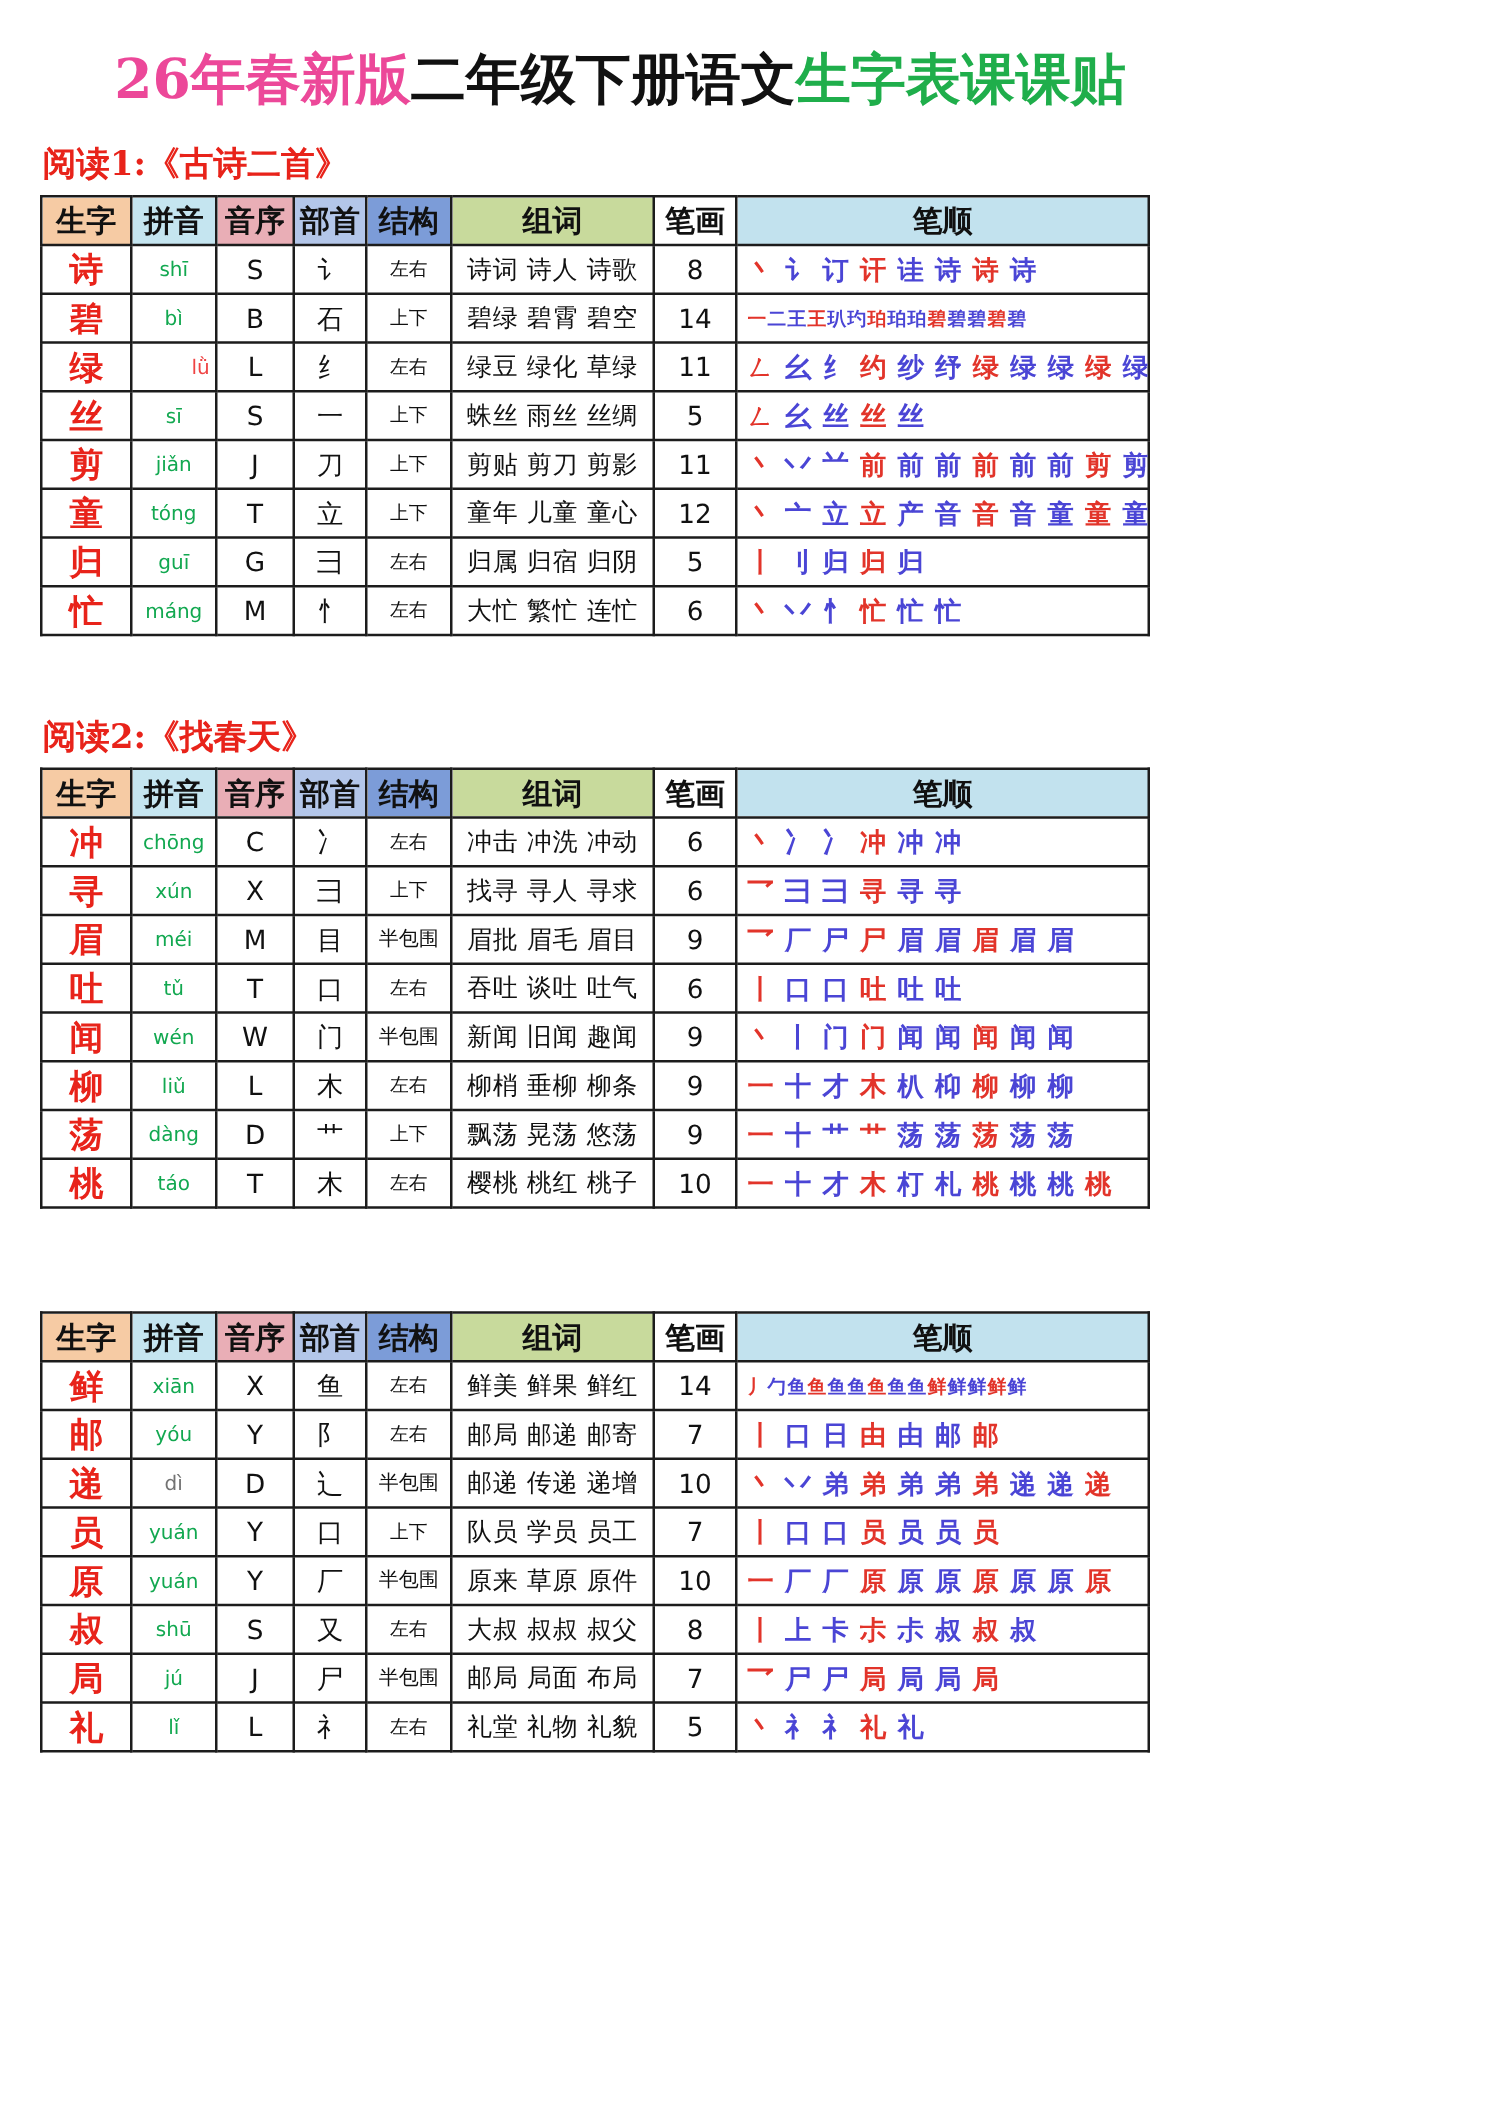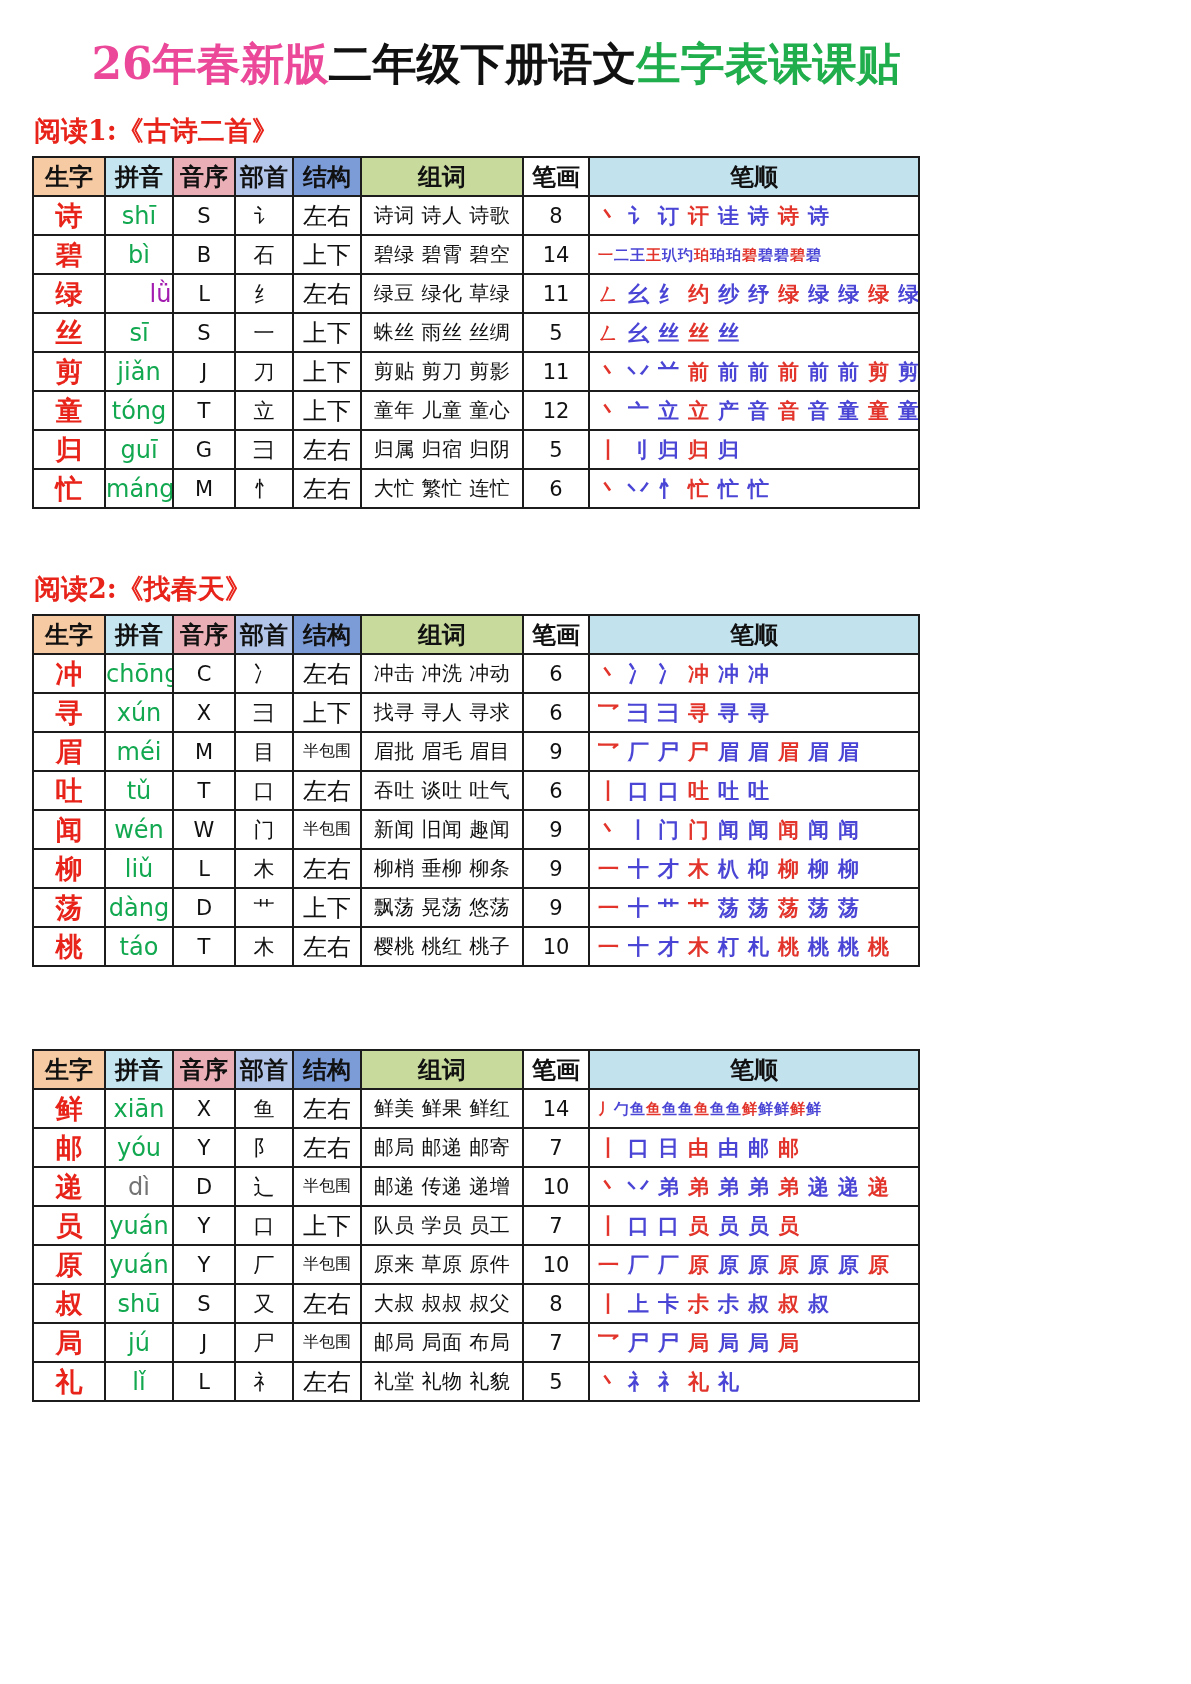--- a/index.html
+++ b/index.html
@@ -6,24 +6,24 @@
   body{width:1191px;height:1684px;font-family:"DejaVu Serif", serif;color:#111;}
   .page{width:928px;padding:36px 0 0 32px;}
   h1{margin:0 0 22px 0;text-align:center;font-size:44px;font-weight:bold;line-height:1.25;}
   .sec-heading{font-size:27px;font-weight:bold;margin:0 0 7px 2px;}
   table{border-collapse:collapse;table-layout:fixed;width:888px;background:#fff;}
   th,td{border:2px solid #1c1c1c;text-align:center;vertical-align:middle;height:37px;padding:0;overflow:hidden;white-space:nowrap;}
   th{font-size:24px;font-weight:bold;color:#111;}
   col.c0{width:72px}col.c1{width:68px}col.c2{width:62px}col.c3{width:58px}
   col.c4{width:68px}col.c5{width:162px}col.c6{width:66px}col.c7{width:330px}
   td.char{font-size:27px;font-weight:bold;}
-  td.pinyin{font-family:"DejaVu Sans", sans-serif;font-size:24px;}
+  td.pinyin{font-family:"DejaVu Sans", sans-serif;font-size:16px;}
   td.initial{font-family:"DejaVu Sans", sans-serif;font-size:21px;}
   td.radical{font-size:21px;}
-  td.structure{font-size:24px;}
+  td.structure{font-size:15px;}
   td.structure.small{font-size:16px;letter-spacing:0;}
   td.words{font-size:20px;letter-spacing:0.5px;}
   td.strokes{font-family:"DejaVu Sans", sans-serif;font-size:21px;}
   td.order{text-align:left;padding-left:8px;font-weight:bold;}
   .sg{display:inline-block;margin-right:9px;font-size:21px;}
   td.order.dense .sg{margin-right:1px;font-size:15px;}
   .section{margin-top:0;}
   .section + .section{margin-top:62px;}
   .section:nth-child(3){margin-top:82px;}
 </style>
@@ -76,21 +76,21 @@
               <td class="pinyin" style="color: rgb(18, 168, 80);">bì</td>
               <td class="initial">B</td>
               <td class="radical">石</td>
               <td class="structure">上下</td>
               <td class="words">碧绿 碧霄 碧空</td>
               <td class="strokes">14</td>
               <td class="order dense"><span class="sg" style="color: rgb(226, 52, 42);">一</span><span class="sg" style="color: rgb(74, 69, 213);">二</span><span class="sg" style="color: rgb(74, 69, 213);">王</span><span class="sg" style="color: rgb(226, 52, 42);">王</span><span class="sg" style="color: rgb(74, 69, 213);">玐</span><span class="sg" style="color: rgb(74, 69, 213);">玓</span><span class="sg" style="color: rgb(226, 52, 42);">珀</span><span class="sg" style="color: rgb(74, 69, 213);">珀</span><span class="sg" style="color: rgb(74, 69, 213);">珀</span><span class="sg" style="color: rgb(226, 52, 42);">碧</span><span class="sg" style="color: rgb(74, 69, 213);">碧</span><span class="sg" style="color: rgb(74, 69, 213);">碧</span><span class="sg" style="color: rgb(226, 52, 42);">碧</span><span class="sg" style="color: rgb(74, 69, 213);">碧</span></td>
             </tr>
             <tr>
               <td class="char" style="color: rgb(232, 35, 26);">绿</td>
-              <td class="pinyin" style="color: #a21caf; padding-left: 43px;">lǜ</td>
+              <td class="pinyin" style="color: #ef4444; padding-left: 43px;">lǜ</td>
               <td class="initial">L</td>
               <td class="radical">纟</td>
               <td class="structure">左右</td>
               <td class="words">绿豆 绿化 草绿</td>
               <td class="strokes">11</td>
               <td class="order"><span class="sg" style="color: rgb(226, 52, 42);">ㄥ</span><span class="sg" style="color: rgb(74, 69, 213);">幺</span><span class="sg" style="color: rgb(74, 69, 213);">纟</span><span class="sg" style="color: rgb(226, 52, 42);">约</span><span class="sg" style="color: rgb(74, 69, 213);">纱</span><span class="sg" style="color: rgb(74, 69, 213);">纾</span><span class="sg" style="color: rgb(226, 52, 42);">绿</span><span class="sg" style="color: rgb(74, 69, 213);">绿</span><span class="sg" style="color: rgb(74, 69, 213);">绿</span><span class="sg" style="color: rgb(226, 52, 42);">绿</span><span class="sg" style="color: rgb(74, 69, 213);">绿</span></td>
             </tr>
             <tr>
               <td class="char" style="color: rgb(232, 35, 26);">丝</td>
               <td class="pinyin" style="color: rgb(18, 168, 80);">sī</td>

